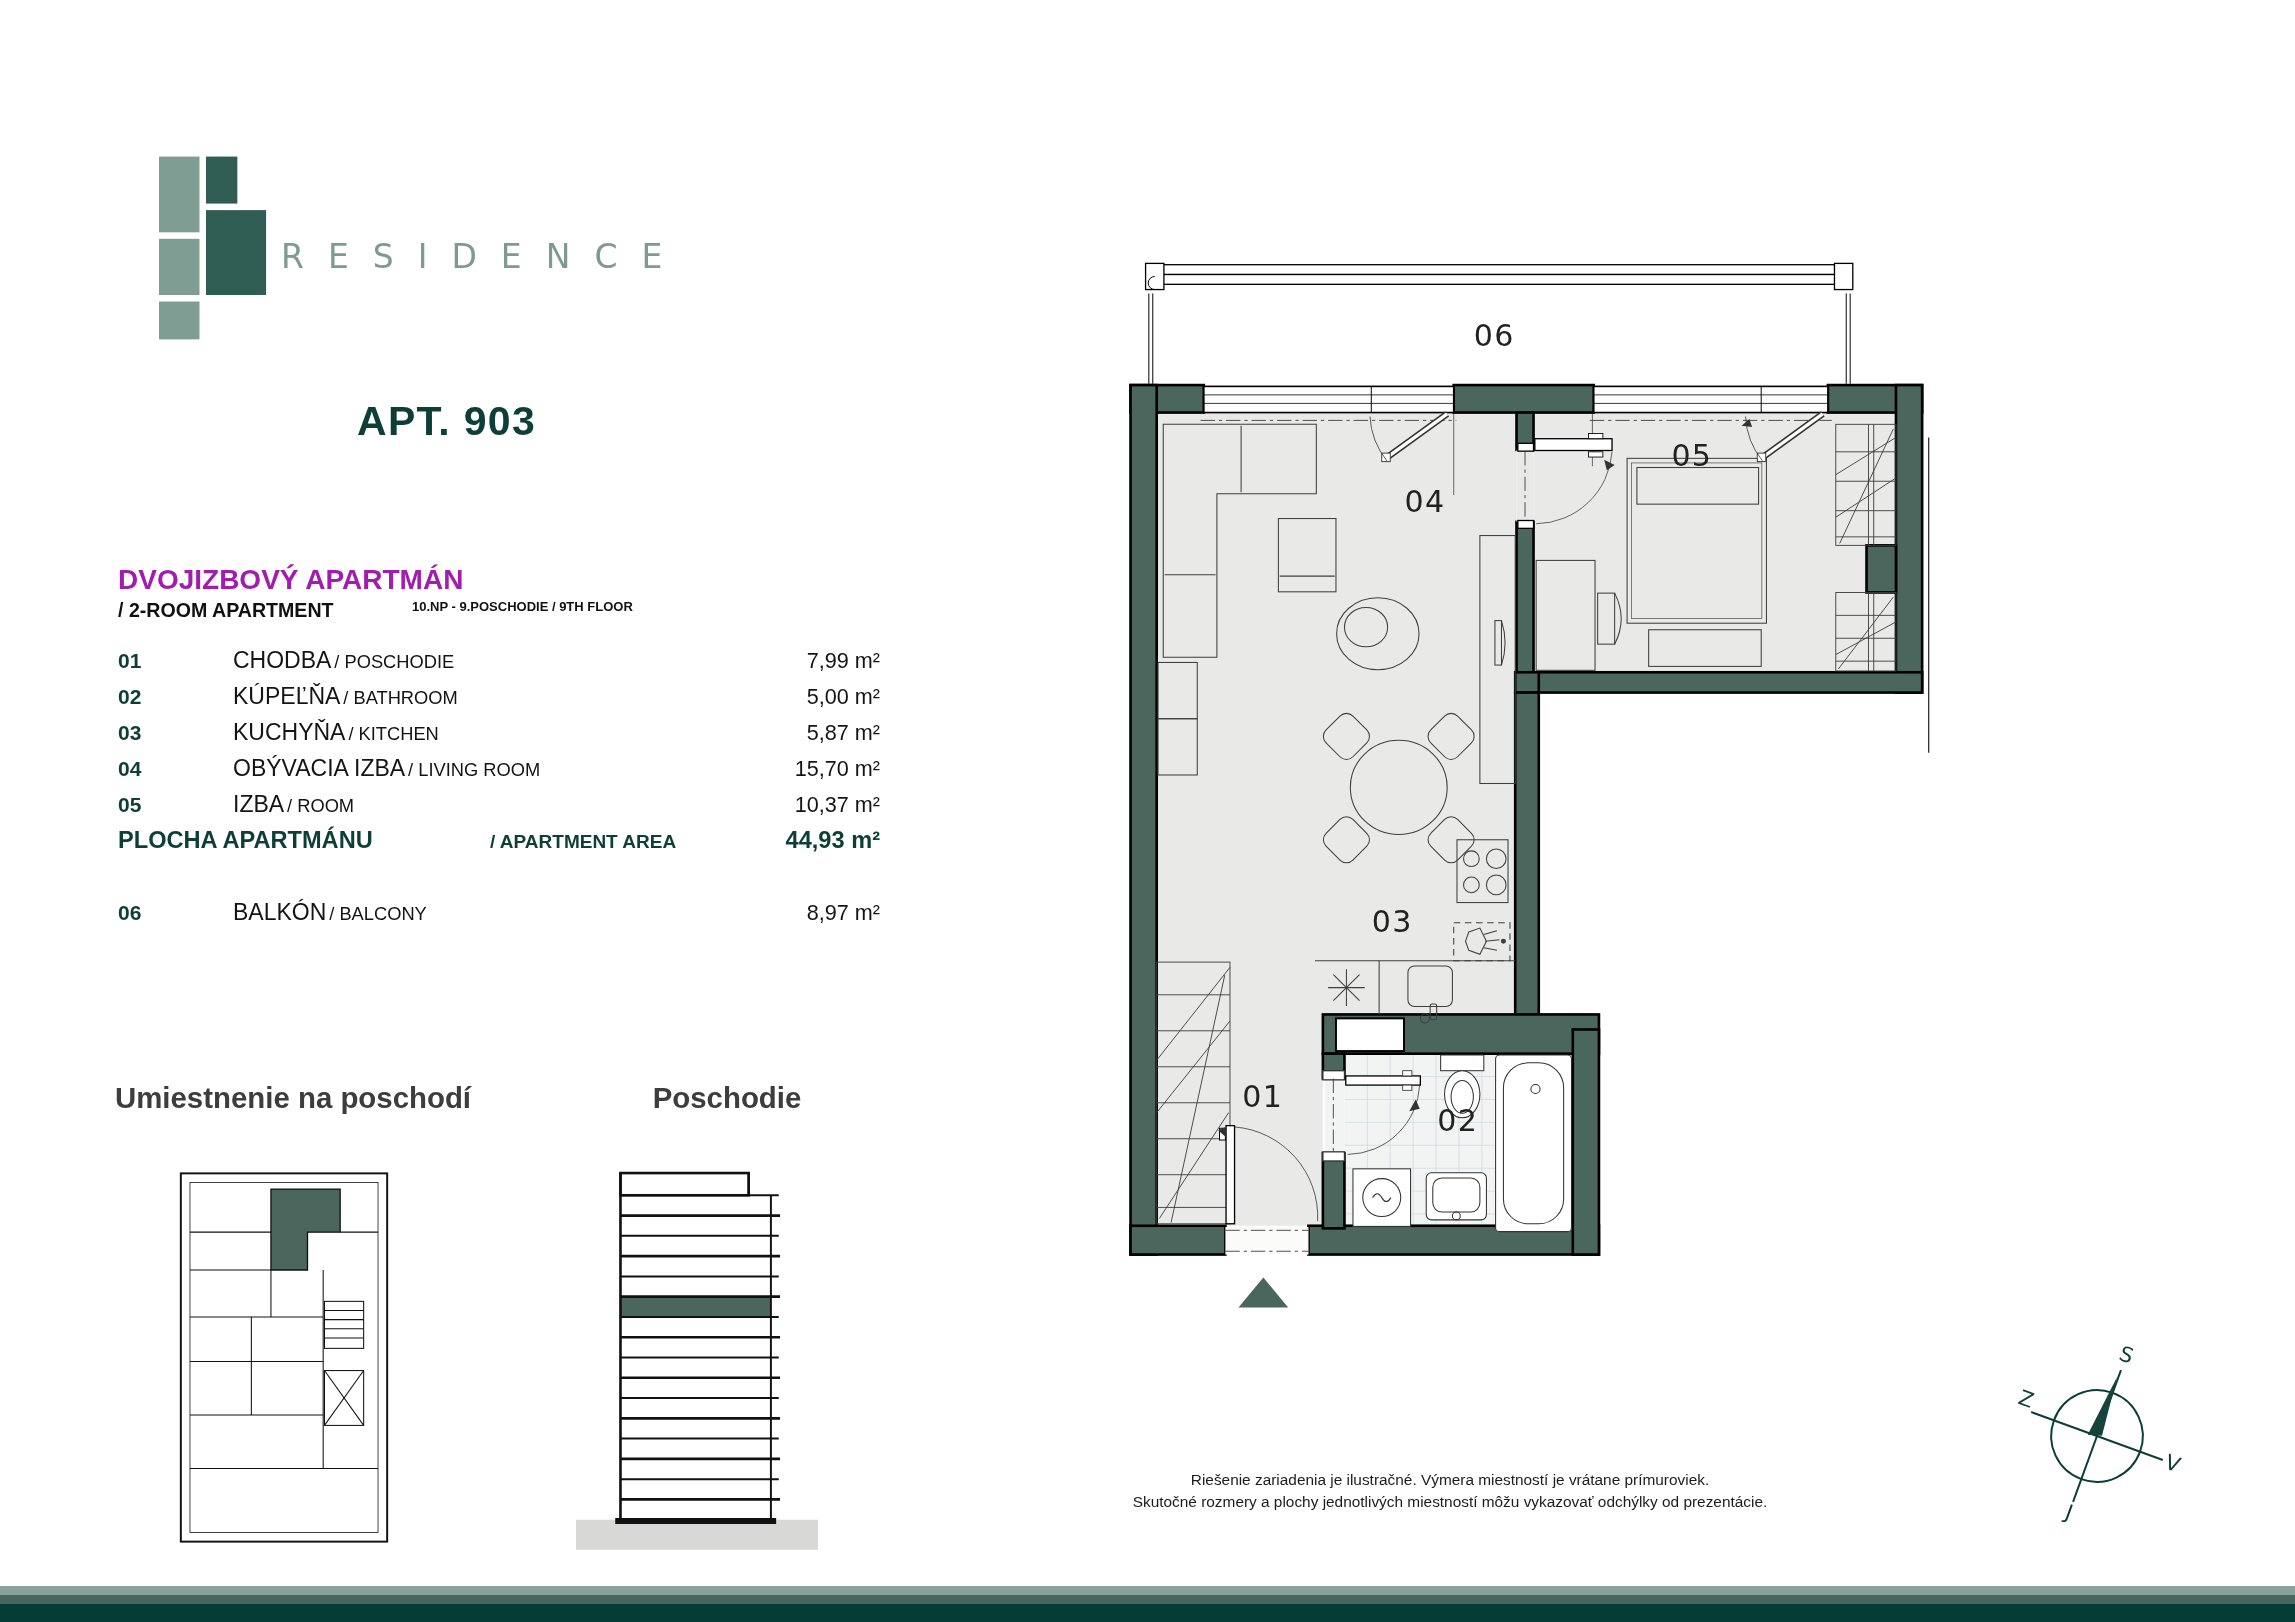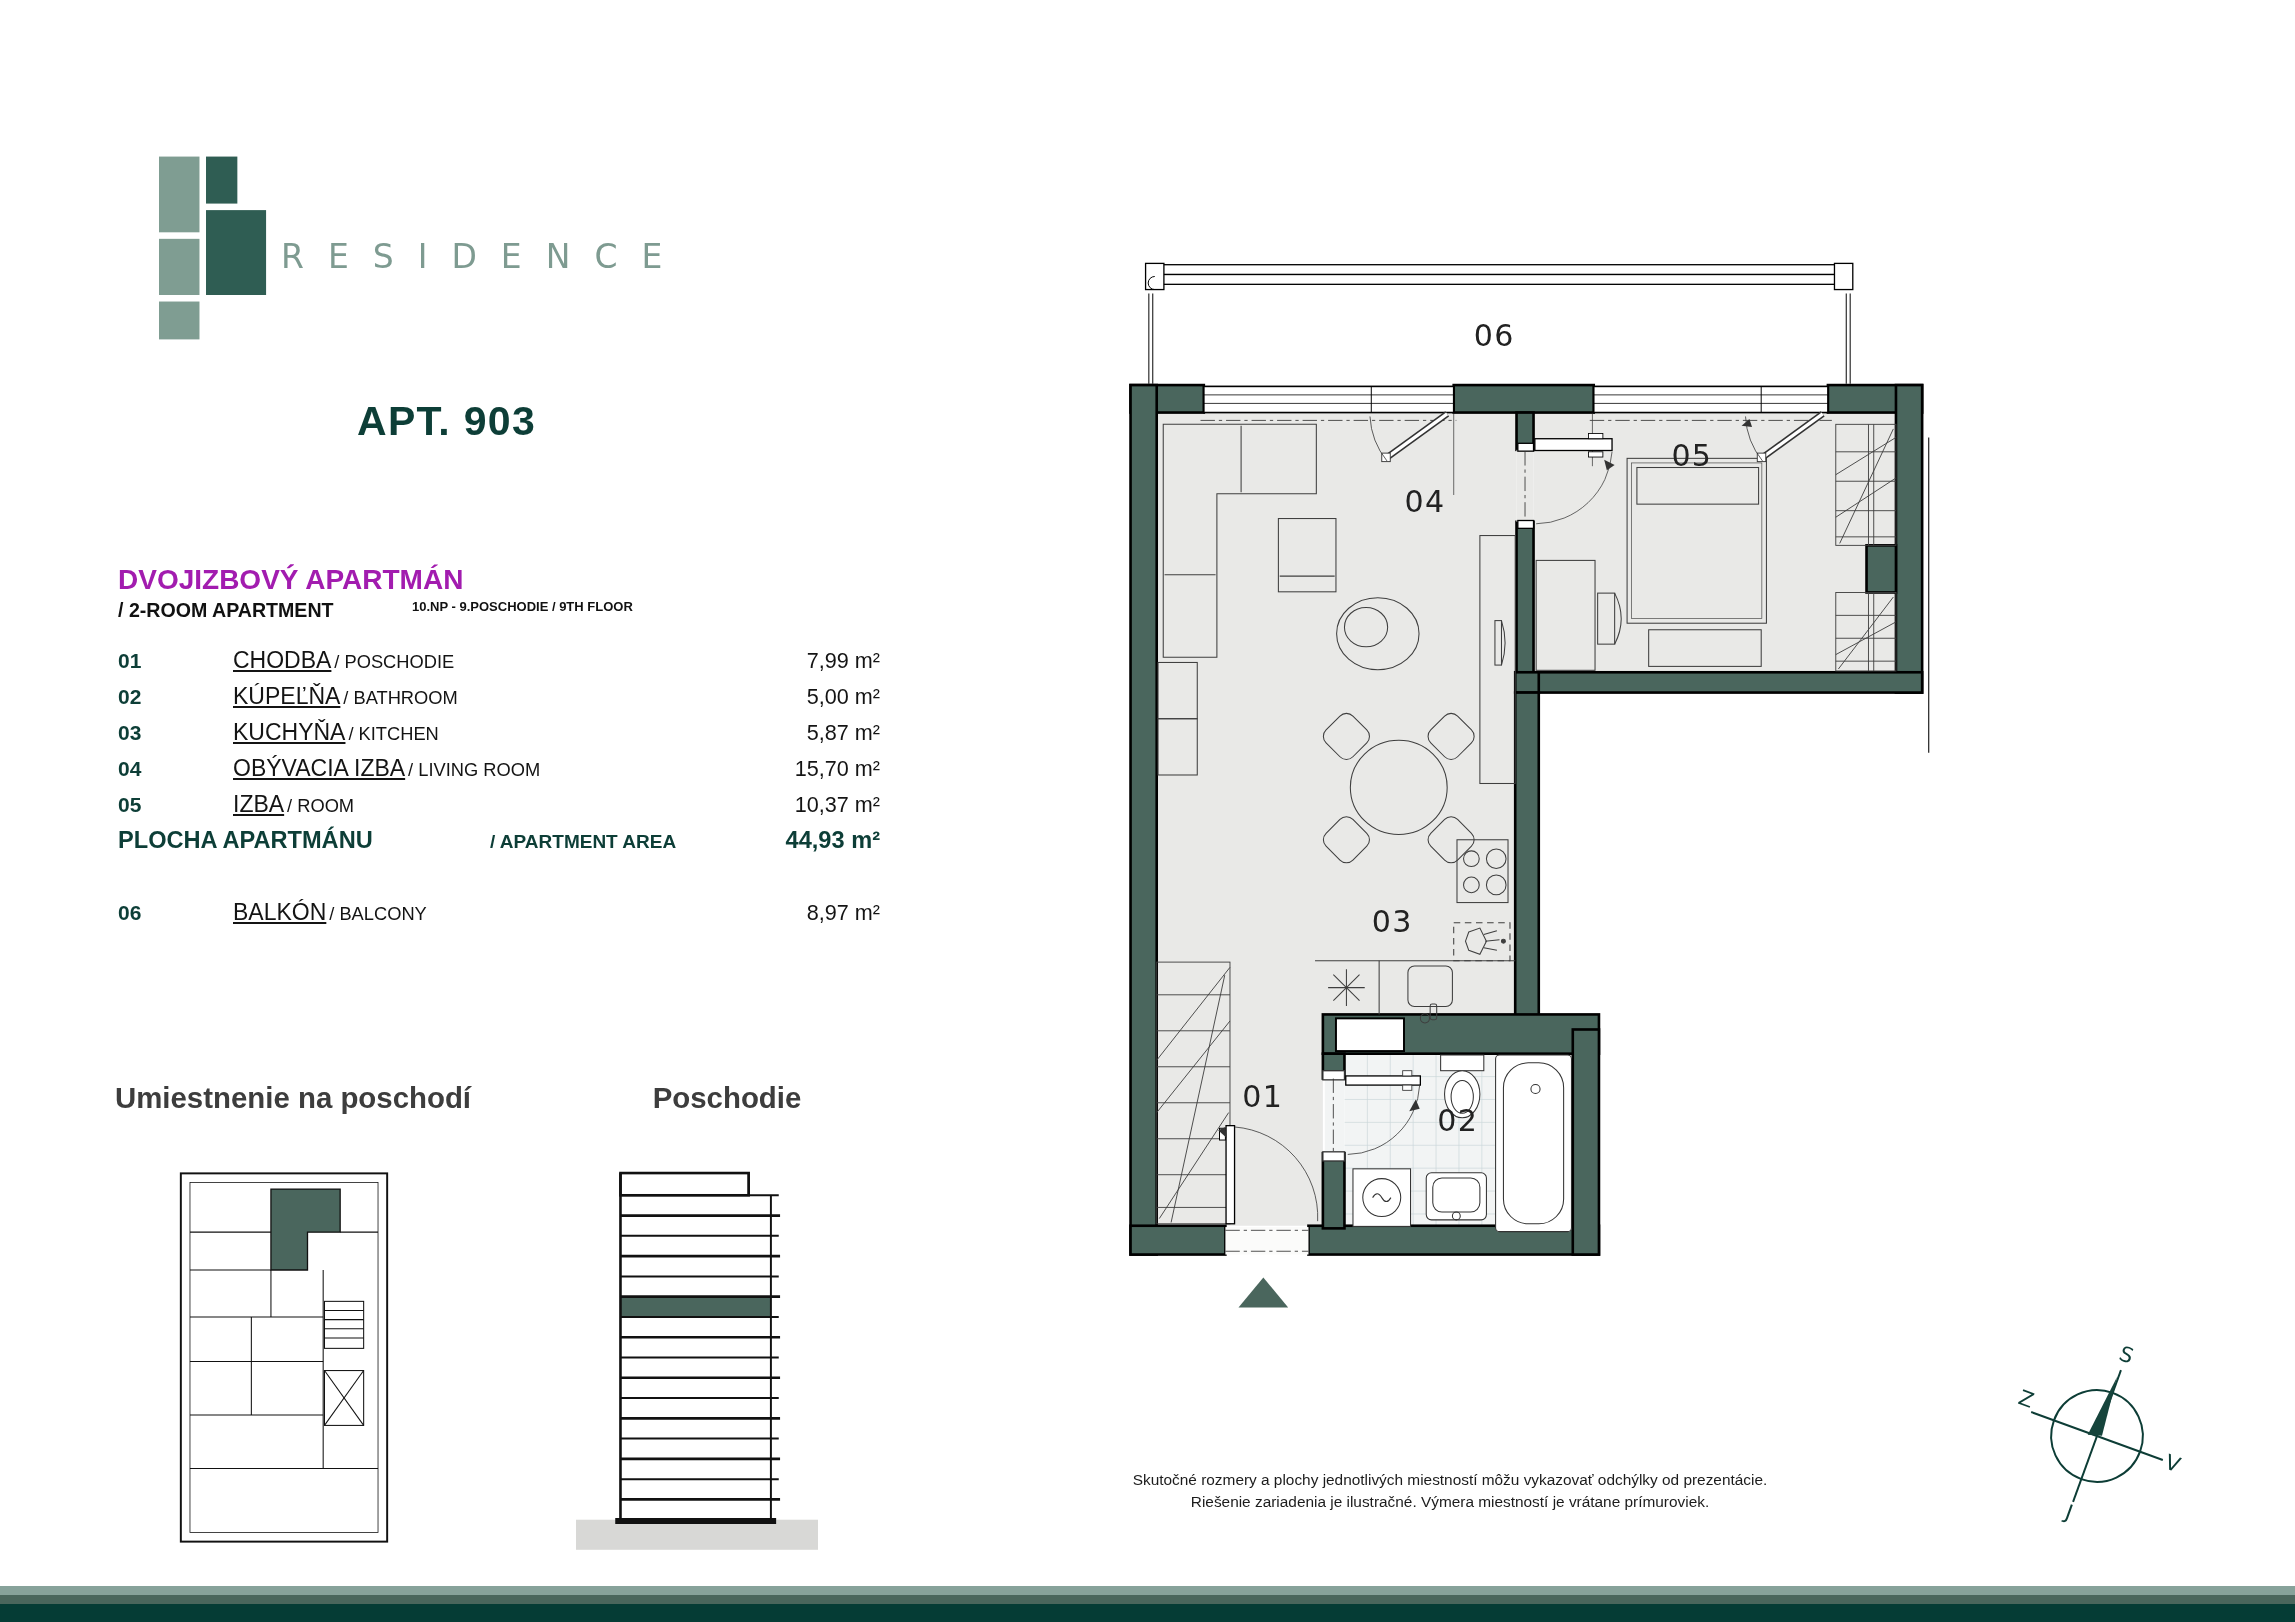--- a/index.html
+++ b/index.html
@@ -10,21 +10,21 @@
   .logo-sub{left:281px;top:237px;font-family:"DejaVu Sans",sans-serif;font-weight:500;font-size:33px;letter-spacing:24px;color:#7e9b91;}
   
   .apt-title{left:357px;top:398px;font-size:41px;font-weight:bold;color:#0d3e37;letter-spacing:1.3px;}
   .type-sk{left:118px;top:564px;font-size:28px;font-weight:bold;color:#a21caf;}
   .type-en{left:118px;top:599px;font-size:19.6px;font-weight:bold;color:#111;}
   .floor-info{left:412px;top:599px;font-size:13px;font-weight:bold;color:#111;}
   .rooms{left:118px;top:647px;width:762px;}
   .room-row{display:flex;align-items:baseline;height:36px;}
   .room-code{width:72px;font-size:21px;font-weight:bold;color:#0d3e37;}
   .room-names{flex:1;padding-left:43px;}
-  .room-name-sk{font-size:23px;color:#141414;text-decoration:underline;}
+  .room-name-sk{font-size:23px;color:#141414;}
   .room-name-en{font-size:18.3px;color:#141414;}
   .room-area{font-size:21.6px;color:#141414;white-space:nowrap;}
   .total-row{display:flex;align-items:baseline;height:36px;}
   .total-lab-sk{font-size:23.6px;font-weight:bold;color:#0d3e37;}
   .total-lab-en{font-size:19px;font-weight:bold;color:#0d3e37;flex:1;padding-left:7.9px;text-align:center;}
   .total-area{font-size:23.6px;font-weight:bold;color:#0d3e37;}
   .balcony-gap{height:36px;}
   
   .sec-title{font-size:29.4px;font-weight:bold;color:#3d3d3d;}
   .t-location{left:115px;top:1081px;}
@@ -411,22 +411,22 @@
       <g font-size="32" fill="#0d3d36" stroke="none" text-anchor="middle" font-family="DejaVu Sans, sans-serif">
         <text x="145" y="44">S</text>
         <text x="268" y="176">V</text>
         <text x="145" y="300">J</text>
         <text x="24" y="160">Z</text>
       </g>
     </g>
   </svg>
 
   <div class="abs disclaimer">
+    <div>Riešenie zariadenia je ilustračné. Výmera miestností je vrátane prímuroviek.</div>
     <div>Skutočné rozmery a plochy jednotlivých miestností môžu vykazovať odchýlky od prezentácie.</div>
-    <div>Riešenie zariadenia je ilustračné. Výmera miestností je vrátane prímuroviek.</div>
   </div>
 
   <div class="abs band band1"></div>
   <div class="abs band band2"></div>
   <div class="abs band band3"></div>
 
 </div>
 
 
 </body></html>

